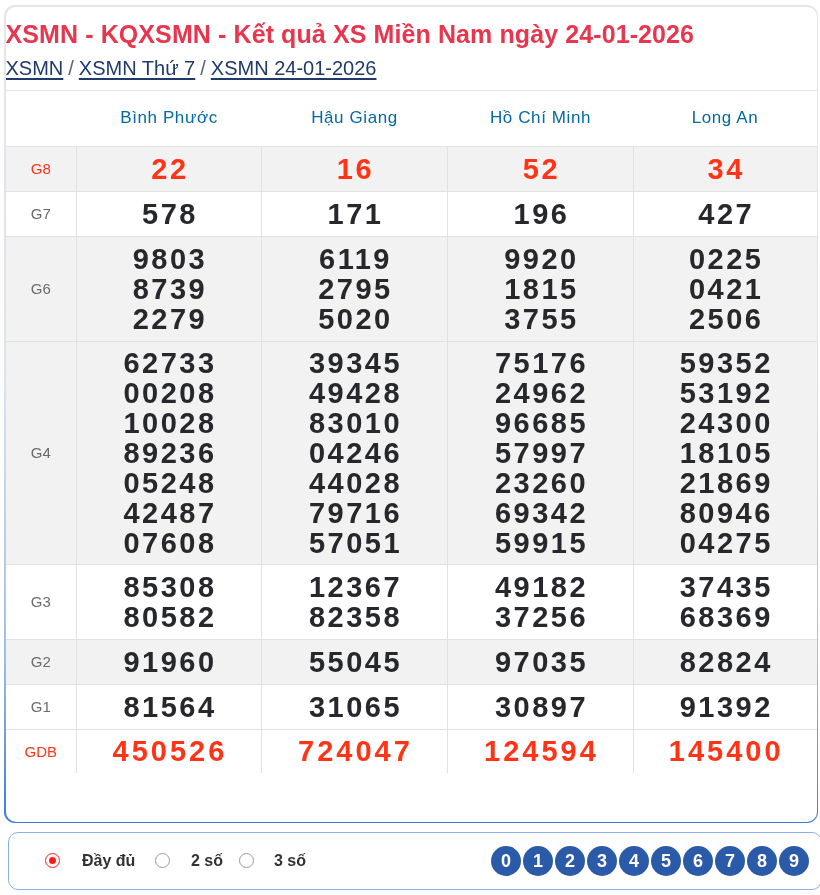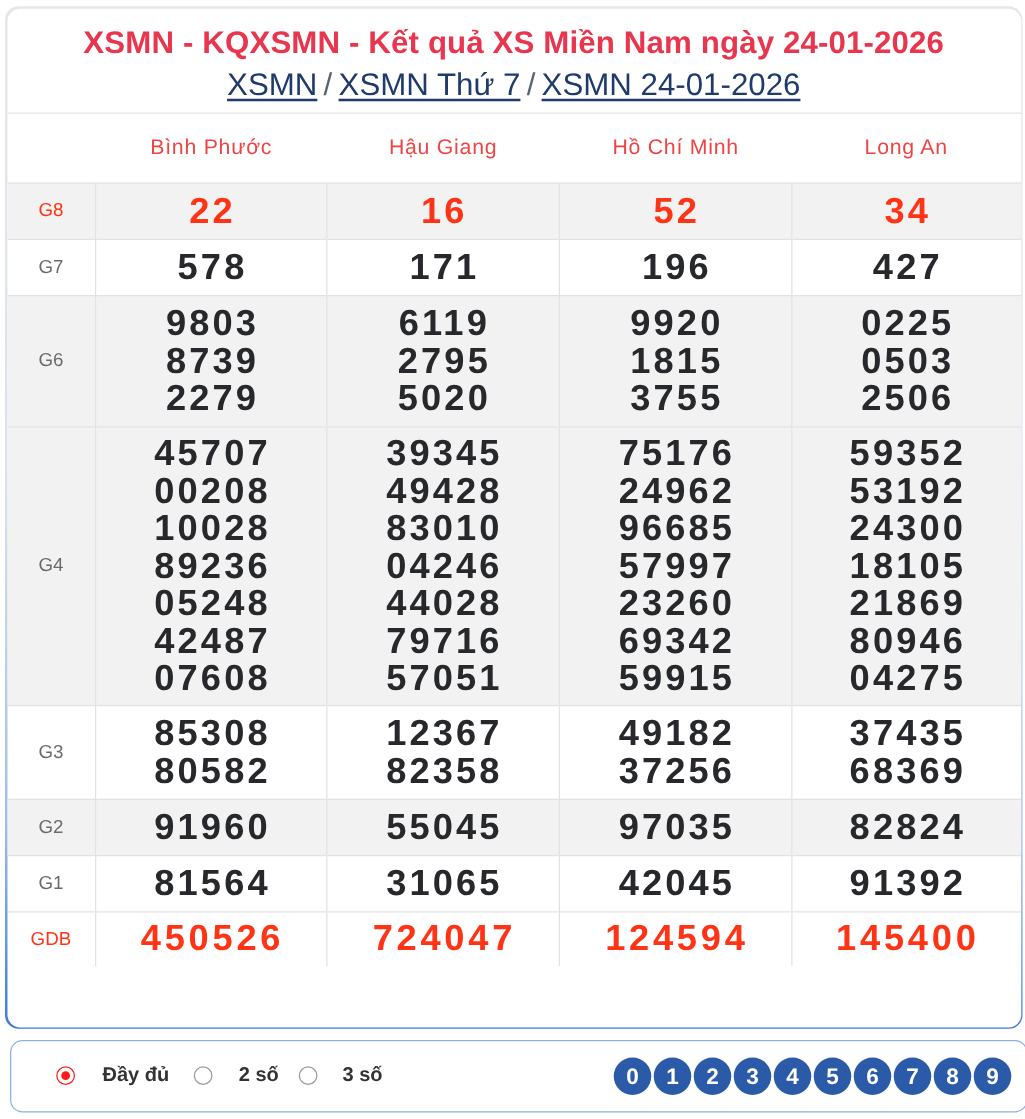--- a/index.html
+++ b/index.html
@@ -4,28 +4,28 @@
 <style>
   :root{
     --title:#e8364f; --link:#1f3a6b; --hl:#ff3416; --ball:#2b5ba8; --radio:#ff1a1a;
     --num:#26282b; --lbl:#6b6b6b; --grid:#e2e2e2; --grey:#f2f2f2;
   }
   html,body{margin:0;padding:0;background:#fff;}
   body{width:820px;height:895px;position:relative;overflow:hidden;font-family:"Liberation Sans",sans-serif;}
   .card{position:absolute;left:4px;top:5px;width:814px;height:818px;border-radius:11px;padding:1.5px;box-sizing:border-box;
         background:linear-gradient(180deg,#e4e6ea 0%,#dde3ec 45%,#9fbde8 80%,#3a7bd8 100%);}
   .card-inner{width:100%;height:100%;background:#fff;border-radius:10px;overflow:hidden;}
-  .head{height:83px;border-bottom:1px solid #e5e5e5;text-align:center;box-sizing:content-box;}
+  .head{height:83px;border-bottom:1px solid #e5e5e5;box-sizing:content-box;}
   .title{padding-top:12px;line-height:30px;font-size:25px;font-weight:bold;color:var(--title);margin:0;letter-spacing:0.1px;}
-  .crumbs{margin-top:7px;line-height:24px;font-size:25px;color:#4a5568;}
+  .crumbs{margin-top:7px;line-height:24px;font-size:20px;color:#4a5568;}
   .crumbs a{color:var(--link);text-decoration:underline;text-underline-offset:3px;cursor:pointer;}
   .crumbs .sep{margin:0 5px;color:#5a6474;}
   table{border-collapse:collapse;table-layout:fixed;width:100%;}
   col.c0{width:71px;} col.c1{width:185px;} col.c2{width:186px;} col.c3{width:186px;}
-  th{font-weight:normal;font-size:17px;color:#ef4444;letter-spacing:0.6px;height:53px;text-align:center;vertical-align:middle;}
+  th{font-weight:normal;font-size:17px;color:#0369a1;letter-spacing:0.6px;height:53px;text-align:center;vertical-align:middle;}
   td{border-top:1px solid var(--grid);text-align:center;vertical-align:middle;padding:0;}
   td + td{border-left:1px solid var(--grid);}
   tr.grey td{background:var(--grey);}
   td.lbl{font-size:15px;color:var(--lbl);}
   tr.hl td.lbl{color:var(--hl);}
   .num{font-size:29px;font-weight:bold;color:var(--num);line-height:30px;letter-spacing:2.5px;padding-left:2px;}
   tr.hl .num{color:var(--hl);}
   tr.gdb .num{letter-spacing:3px;}
   .h-g8{height:45px;} .h-g7{height:45px;} .h-g6{height:105px;} .h-g5{height:44px;}
   .h-g4{height:223px;} .h-g3{height:75px;} .h-g2{height:45px;} .h-g1{height:45px;margin-left:37px;} .h-gdb{height:44px;}
@@ -112,30 +112,30 @@
             <div class="num">2795</div>
             <div class="num">5020</div>
           </td>
           <td>
             <div class="num">9920</div>
             <div class="num">1815</div>
             <div class="num">3755</div>
           </td>
           <td>
             <div class="num">0225</div>
-            <div class="num">0503</div>
+            <div class="num">0421</div>
             <div class="num">2506</div>
           </td>
         </tr>
 
 
         <tr class="grey h-g4">
           <td class="lbl">G4</td>
           <td>
-            <div class="num">45707</div>
+            <div class="num">62733</div>
             <div class="num">00208</div>
             <div class="num">10028</div>
             <div class="num">89236</div>
             <div class="num">05248</div>
             <div class="num">42487</div>
             <div class="num">07608</div>
           </td>
           <td>
             <div class="num">39345</div>
             <div class="num">49428</div>
@@ -203,21 +203,21 @@
 
         <tr class="h-g1">
           <td class="lbl">G1</td>
           <td>
               <div class="num">81564</div>
             </td>
           <td>
               <div class="num">31065</div>
             </td>
           <td>
-              <div class="num">42045</div>
+              <div class="num">30897</div>
             </td>
           <td>
               <div class="num">91392</div>
             </td>
         </tr>
 
         <tr class="hl gdb h-gdb">
           <td class="lbl">GDB</td>
           <td>
               <div class="num">450526</div>

